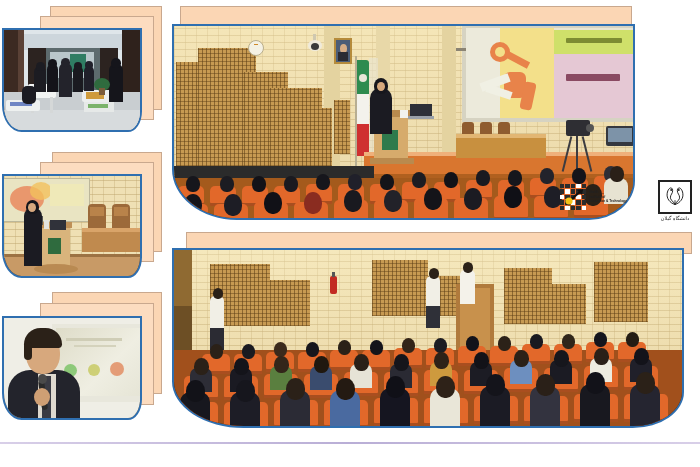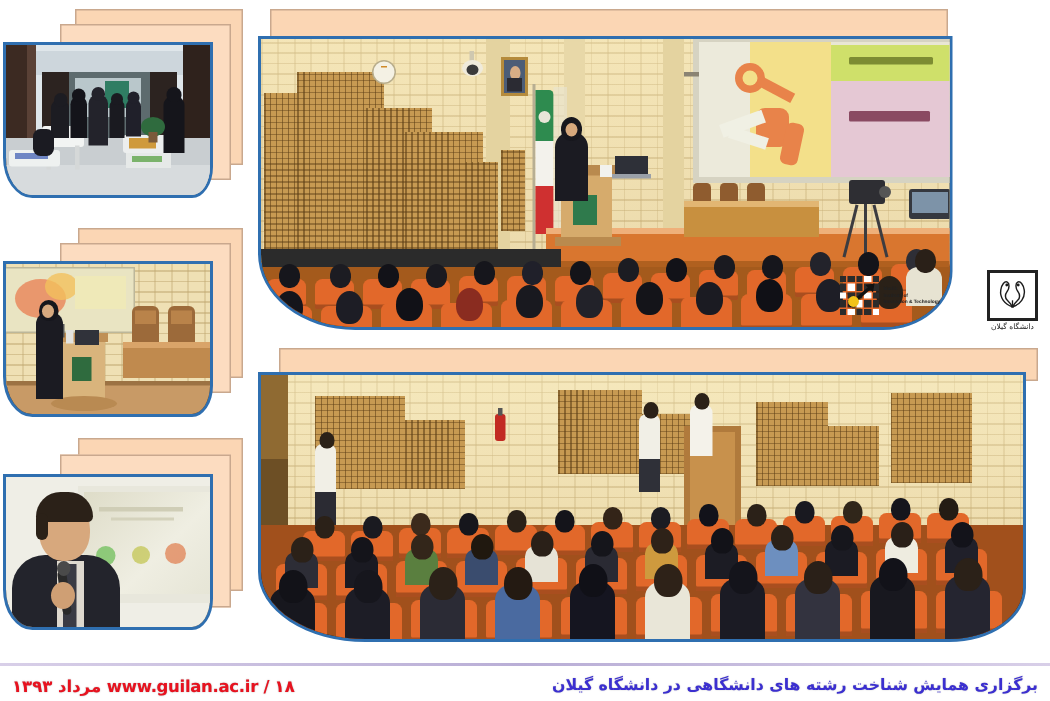--- a/index.html
+++ b/index.html
@@ -647,17 +647,15 @@
         <div class="rect" style="left:406px;top:134px;width:30px;height:46px;background:#18181f;border-radius:10px 10px 0 0;"></div>
         <div class="person-head" style="left:412px;top:122px;width:19px;height:22px;background:#121219;"></div>
         <div class="rect" style="left:456px;top:134px;width:30px;height:46px;background:#252530;border-radius:10px 10px 0 0;"></div>
         <div class="person-head" style="left:462px;top:122px;width:19px;height:22px;background:#2b2118;"></div>
       </div>
     </div>
   </div>
 
   <div class="footer-rule" style="top:442px;"></div>
   <div class="footer" style="top:448px; height:18px;">
-    <div class="footer-left">www.guilan.ac.ir / ۱۸ مرداد ۱۳۹۳</div>
-    <div class="footer-right">برگزاری همایش شناخت رشته های دانشگاهی در دانشگاه گیلان</div>
   </div>
 
 </div>
 
 </body></html>

